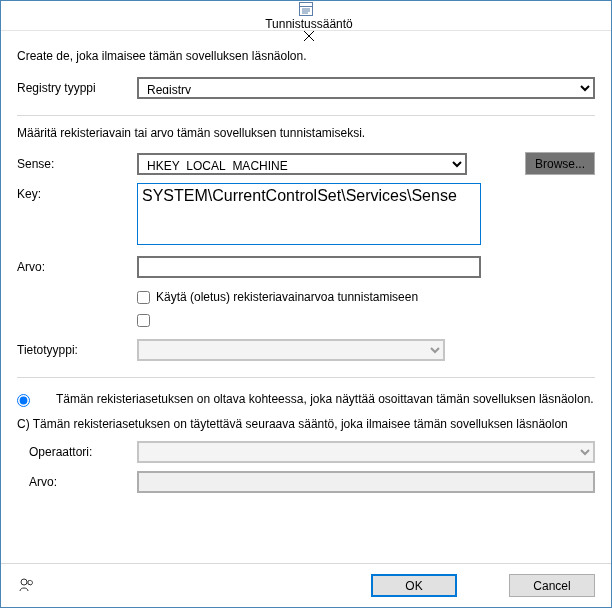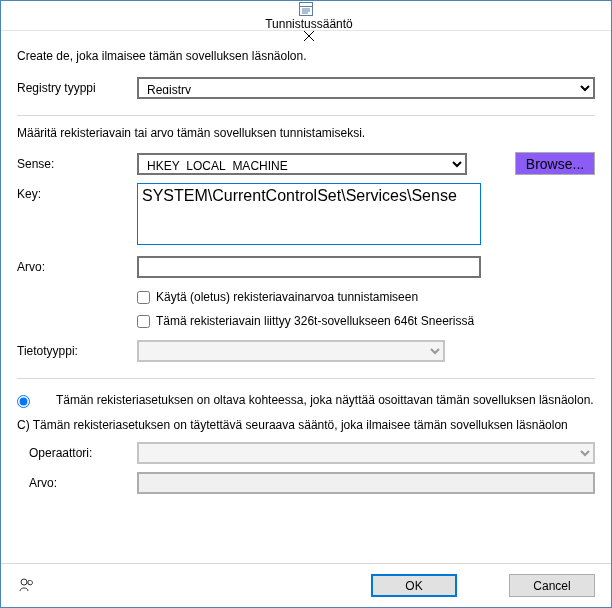--- a/index.html
+++ b/index.html
@@ -92,26 +92,26 @@
     border-top: 1px solid #d8d8d8;
     margin: 8px 0 10px 0;
   }
 
   .subdesc { margin: 0 0 12px 0; }
 
   .hive-row .label { }
   .hive-row select { width: 100%; }
   .hive-row .browse {
     margin-left: 10px;
-    width: 80px;
+    width: 70px;
     height: 23px;
     border: 1px solid #adadad;
-    background: #8b5cf6;
+    background: #737373;
     font-family: inherit;
-    font-size: 14px;
+    font-size: 12px;
   }
 
   .key-row { align-items: flex-start; }
   .key-row .label { padding-top: 4px; }
   .key-textarea {
     width: 100%;
     height: 62px;
     resize: none;
     border: 1px solid #0078d7;
     padding: 3px 16px 3px 4px;
@@ -260,21 +260,20 @@
       </div>
     </div>
 
     <div class="chk-row">
       <input type="checkbox" style="">
       <span>Käytä (oletus) rekisteriavainarvoa tunnistamiseen</span>
     </div>
 
     <div class="chk-row">
       <input type="checkbox" style="">
-      <span>Tämä rekisteriavain liittyy 326t-sovellukseen 646t Sneerissä</span>
     </div>
 
     <div class="row tieto-row" style="margin-top:6px;">
       <div class="label">Tietotyyppi:</div>
       <div class="tieto-field">
         <select class="disabled" disabled="">
           <option></option>
         </select>
       </div>
     </div>

